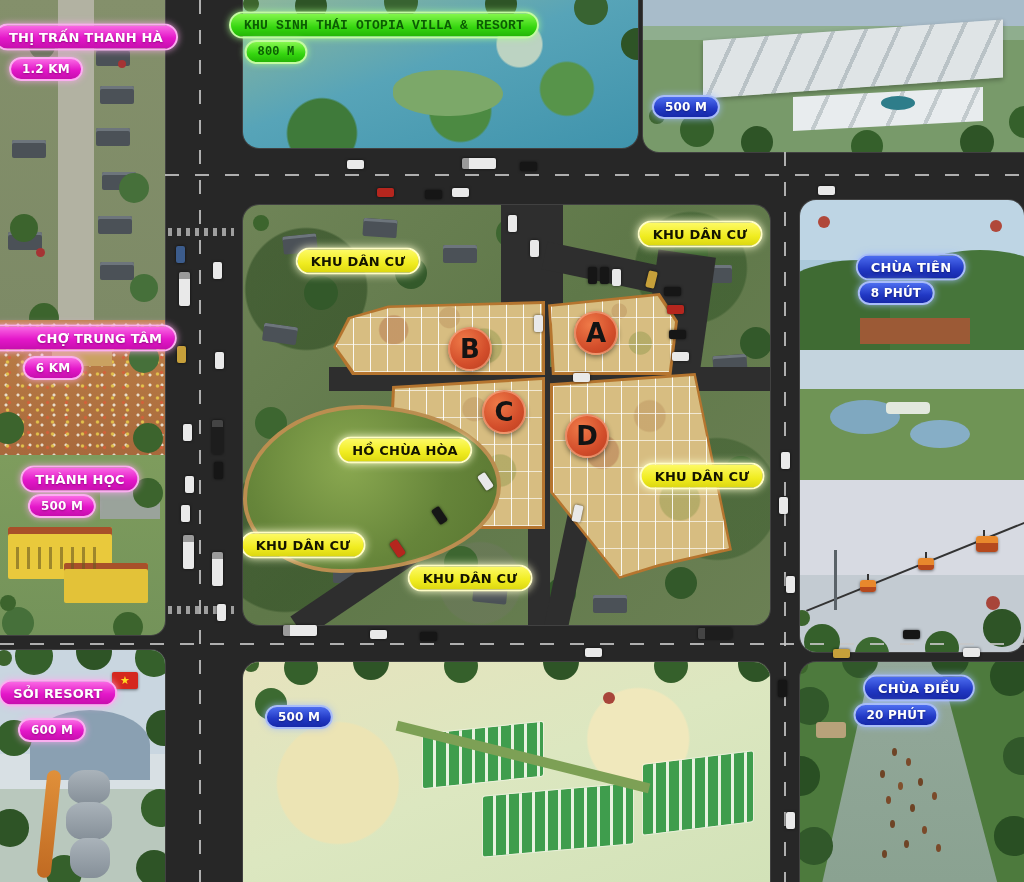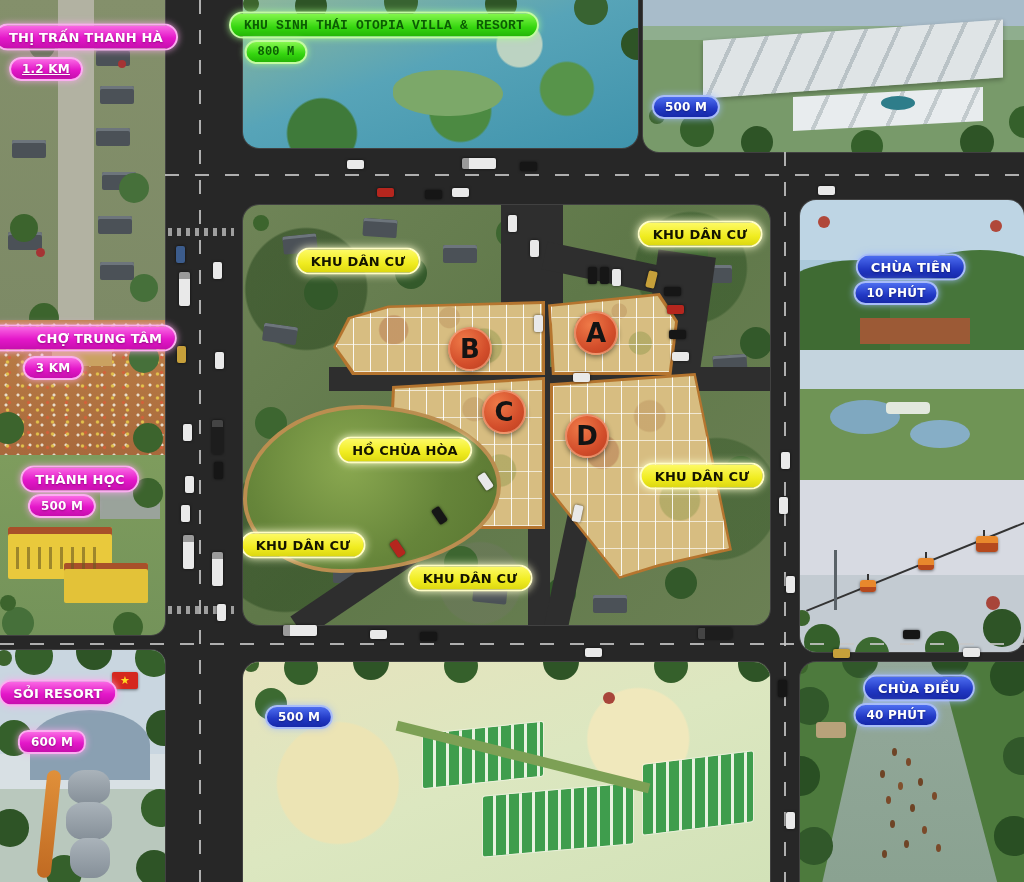--- a/index.html
+++ b/index.html
@@ -231,35 +231,35 @@
     <div style="position:absolute;left:0;top:280px;width:100%;height:172px;background:linear-gradient(180deg,#d7dae2 0 55%,#c3cbd2 55%);">
       <div class="cable-line" style="left:6px;top:130px;width:240px;transform:rotate(-22deg);"></div>
       <div class="gondola" style="left:60px;top:100px;"></div>
       <div class="gondola" style="left:118px;top:78px;"></div>
       <div class="gondola" style="left:176px;top:56px;width:22px;height:16px;"></div>
       <div style="position:absolute;left:34px;top:70px;width:3px;height:60px;background:#5a6268;"></div>
       <div class="trees" style="left:-6px;top:130px;box-shadow:20px 24px 0 10px #35602b,200px 10px 0 11px #2e5426,140px 30px 0 9px #35602b,70px 36px 0 9px #3c6a31;"></div>
       <div class="blob" style="left:186px;top:116px;width:14px;height:14px;background:#a8453a;"></div>
     </div>
     <div class="pill p-blu nm" style="left:111px;top:67px;">CHÙA TIÊN</div>
-    <div class="pill p-blu ds" style="left:96px;top:93px;">10 PHÚT</div>
+    <div class="pill p-blu ds" style="left:96px;top:93px;">8 PHÚT</div>
   </div>
 
   <div class="panel" style="left:0;top:650px;width:165px;height:232px;border-radius:0 14px 0 0;background:
        linear-gradient(180deg,#c9d6e0 0 45%,#d8e0e4 45% 60%,#b9c8bd 60%);">
     <div class="blob" style="left:30px;top:60px;width:120px;height:70px;background:#8aa0b2;border-radius:50% 50% 0 0;"></div>
     <div class="trees" style="left:-4px;top:0;box-shadow:30px -2px 0 11px #35602b,90px -6px 0 10px #2e5426,150px 0 0 11px #35602b,160px 70px 0 10px #2e5426,156px 150px 0 11px #35602b,150px 210px 0 10px #2e5426,10px 80px 0 10px #35602b,6px 170px 0 11px #2e5426,60px 215px 0 10px #35602b;"></div>
     <div class="stone" style="left:68px;top:120px;width:42px;height:34px;"></div>
     <div class="stone" style="left:66px;top:152px;width:46px;height:38px;"></div>
     <div class="stone" style="left:70px;top:188px;width:40px;height:40px;"></div>
     <div style="position:absolute;left:42px;top:120px;width:14px;height:108px;background:linear-gradient(180deg,#e0903a,#c06a22);border-radius:8px;transform:rotate(6deg);"></div>
     <div class="flag" style="left:112px;top:22px;">★</div>
 
     <div class="pill p-mag nm" style="left:58px;top:43px;">SỎI RESORT</div>
-    <div class="pill p-mag ds" style="left:52px;top:92px;border-radius:10px;">600 M</div>
+    <div class="pill p-mag ds" style="left:52px;top:80px;">600 M</div>
   </div>
 
   <div class="panel" style="left:243px;top:662px;width:527px;height:220px;border-radius:16px 16px 0 0;background:
        radial-gradient(circle at 18% 55%,#ece4b4 0 60px,transparent 62px),
        radial-gradient(circle at 75% 35%,#f0e8bc 0 50px,transparent 52px),
        linear-gradient(160deg,#e6e3bd 0%,#dce7c0 50%,#d2e2b8 100%);">
     <div class="trees" style="left:0;top:-6px;box-shadow:50px 4px 0 9px #35602b,120px -2px 0 10px #2e5426,210px 2px 0 9px #35602b,310px -2px 0 10px #2e5426,420px 2px 0 9px #35602b,505px 0 0 10px #2e5426,20px 40px 0 8px #3c6a31;"></div>
     <div class="blob" style="left:360px;top:30px;width:12px;height:12px;background:#a8453a;"></div>
     <div class="ibuild" style="left:180px;top:66px;width:120px;height:54px;transform:skewY(-6deg);"></div>
     <div class="ibuild" style="left:240px;top:128px;width:150px;height:60px;transform:skewY(-5deg);"></div>
@@ -267,21 +267,21 @@
     <div style="position:absolute;left:150px;top:90px;width:260px;height:10px;background:#7da055;transform:rotate(14deg);"></div>
     <div class="pill p-blu ds" style="left:56px;top:55px;">500 M</div>
   </div>
 
   <div class="panel" style="left:800px;top:662px;width:224px;height:220px;border-radius:16px 0 0 0;background:#4d7a3d;">
     <div style="position:absolute;inset:0;background:linear-gradient(180deg,#93a89a,#8aa291);clip-path:polygon(32% 0,62% 0,88% 100%,10% 100%);"></div>
     <div class="trees" style="left:-8px;top:-4px;box-shadow:10px 40px 0 11px #31582a,0 110px 0 12px #294f23,14px 180px 0 11px #31582a,210px 10px 0 12px #294f23,222px 90px 0 11px #31582a,214px 170px 0 12px #294f23,60px -6px 0 10px #31582a,150px -8px 0 11px #294f23;"></div>
     <div class="blob" style="left:16px;top:60px;width:30px;height:16px;background:#b8a27a;border-radius:3px;"></div>
     <div class="boats" style="left:92px;top:86px;"></div>
     <div class="pill p-blu nm" style="left:119px;top:26px;">CHÙA ĐIỀU</div>
-    <div class="pill p-blu ds" style="left:96px;top:53px;">40 PHÚT</div>
+    <div class="pill p-blu ds" style="left:96px;top:53px;">20 PHÚT</div>
   </div>
 
   <div class="lane-v" style="left:199px;top:0;height:882px;"></div>
   <div class="lane-v" style="left:784px;top:152px;height:730px;"></div>
   <div class="lane-h" style="left:165px;top:174px;width:859px;"></div>
   <div class="lane-h" style="left:0;top:643px;width:1024px;"></div>
   <div class="xwalk-h" style="left:168px;top:228px;width:66px;"></div>
   <div class="xwalk-h" style="left:168px;top:606px;width:66px;"></div>
 
   <div class="veh vv c-b" style="left:176px;top:246px;"></div>
@@ -315,26 +315,26 @@
   <div class="veh vh c-d" style="left:903px;top:630px;"></div>
   <div class="veh vh c-w" style="left:963px;top:648px;"></div>
 
   <div class="veh vv c-w" style="left:781px;top:452px;"></div>
   <div class="veh vv c-w" style="left:779px;top:497px;"></div>
   <div class="veh vv c-w" style="left:786px;top:576px;"></div>
   <div class="veh vv c-d" style="left:778px;top:680px;"></div>
   <div class="veh vv c-w" style="left:786px;top:812px;"></div>
 
   <div class="pill p-mag nm" style="left:86px;top:37px;">THỊ TRẤN THANH HÀ</div>
-  <div class="pill p-mag ds" style="left:46px;top:69px;text-decoration:underline;">1.2 KM</div>
+  <div class="pill p-mag ds" style="left:46px;top:69px;">1.2 KM</div>
 
   <div class="pill p-grn nm" style="left:384px;top:25px;">KHU SINH THÁI OTOPIA VILLA &amp; RESORT</div>
   <div class="pill p-grn ds" style="left:276px;top:52px;">800 M</div>
 
   <div class="pill p-blu ds" style="left:686px;top:107px;">500 M</div>
 
   <div class="pill p-mag nm" style="left:82px;top:338px;padding-left:48px;">CHỢ TRUNG TÂM</div>
-  <div class="pill p-mag ds" style="left:53px;top:368px;">3 KM</div>
+  <div class="pill p-mag ds" style="left:53px;top:368px;">6 KM</div>
 
   <div class="pill p-mag nm" style="left:80px;top:479px;">THÀNH HỌC</div>
   <div class="pill p-mag ds" style="left:62px;top:506px;">500 M</div>
 
 </div>
 
 </body></html>

